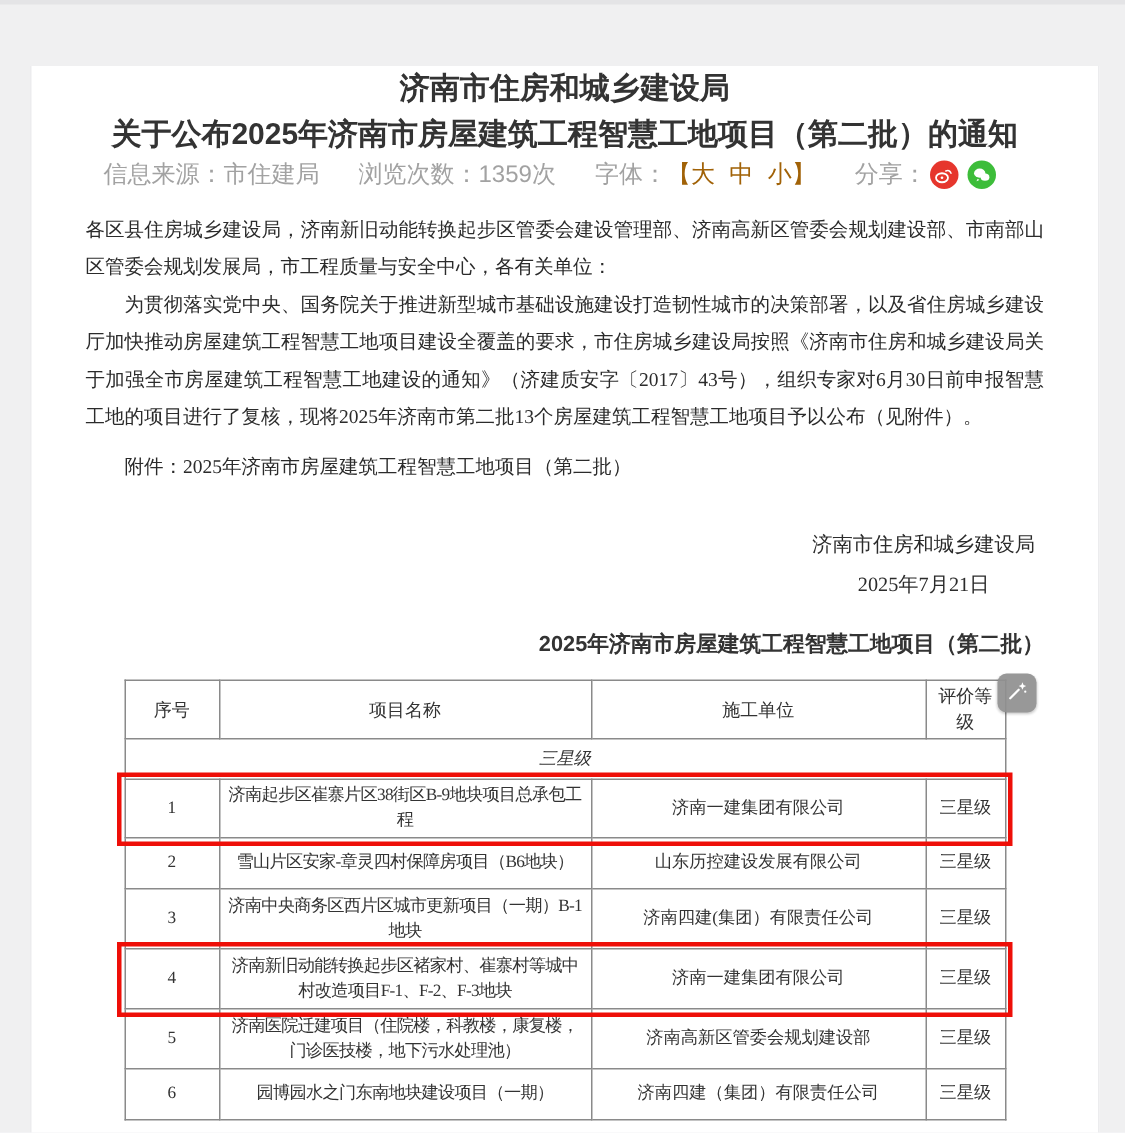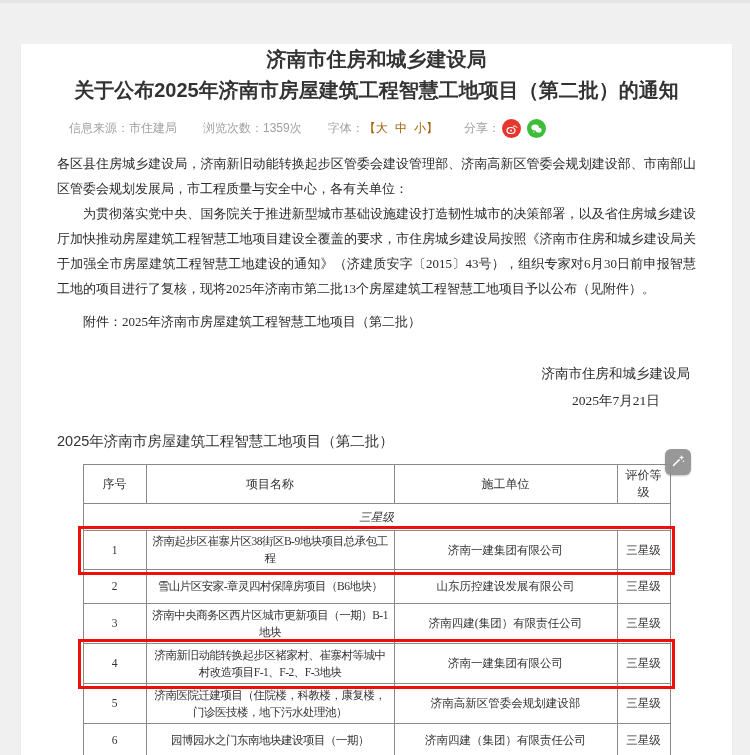--- a/index.html
+++ b/index.html
@@ -25,22 +25,21 @@
   }
   
   .doc-title {
     margin-top: 44px;
     text-align: center;
     font-size: 20px; line-height: 31px;
     font-weight: bold; color: #333;
   }
   .doc-title .line { display: block; }
   .meta {
-    margin-top: 13px;
-    font-size: 12px; color: #a2a2a2;
+    font-size: 16px; color: #a2a2a2;
     display: flex; align-items: center;
     padding-left: 12px;
   }
   .meta .group { margin-right: 26px; display: flex; align-items: center; }
   .meta .dark { color: #a16207; font-family: Liberation Mono, monospace; }
   .share-icons { display: flex; align-items: center; gap: 6px; margin-left: 2px; }
   .circle-icon {
     width: 19px; height: 19px; border-radius: 50%;
     display: inline-flex; align-items: center; justify-content: center;
     cursor: pointer;
@@ -70,22 +69,22 @@
     position: absolute; top: 405px; right: 41px;
     width: 26px; height: 26px;
     background: #909090; opacity: .92;
     border: none; border-radius: 6px;
     display: flex; align-items: center; justify-content: center;
     cursor: pointer; box-shadow: 0 1px 2px rgba(0,0,0,.25);
   }
   
   .table-title {
     margin-top: 16px;
-    text-align: left;
-    font-size: 14.5px; font-weight: normal; color: #333;
+    text-align: right;
+    font-size: 14.5px; font-weight: bold; color: #333;
     line-height: 22px;
   }
   table.project-table {
     border-collapse: collapse;
     table-layout: fixed;
     width: 587px;
     margin: 12px auto 0;
     font-family: "Liberation Serif", "DejaVu Serif", serif;
     font-size: 11.5px; color: #333;
   }
@@ -148,21 +147,21 @@
             <ellipse cx="16" cy="15" rx="5.4" ry="4.4" fill="#fff"></ellipse>
             <path d="M7 17 l-1.5 3 3.6-1.6z" fill="#fff"></path>
           </svg>
         </span>
       </span>
     </span>
   </div>
 
   <div class="doc-body">
     <p>各区县住房城乡建设局，济南新旧动能转换起步区管委会建设管理部、济南高新区管委会规划建设部、市南部山区管委会规划发展局，市工程质量与安全中心，各有关单位：</p>
-    <p class="indent">为贯彻落实党中央、国务院关于推进新型城市基础设施建设打造韧性城市的决策部署，以及省住房城乡建设厅加快推动房屋建筑工程智慧工地项目建设全覆盖的要求，市住房城乡建设局按照《济南市住房和城乡建设局关于加强全市房屋建筑工程智慧工地建设的通知》（济建质安字〔2015〕43号），组织专家对6月30日前申报智慧工地的项目进行了复核，现将2025年济南市第二批13个房屋建筑工程智慧工地项目予以公布（见附件）。</p>
+    <p class="indent">为贯彻落实党中央、国务院关于推进新型城市基础设施建设打造韧性城市的决策部署，以及省住房城乡建设厅加快推动房屋建筑工程智慧工地项目建设全覆盖的要求，市住房城乡建设局按照《济南市住房和城乡建设局关于加强全市房屋建筑工程智慧工地建设的通知》（济建质安字〔2017〕43号），组织专家对6月30日前申报智慧工地的项目进行了复核，现将2025年济南市第二批13个房屋建筑工程智慧工地项目予以公布（见附件）。</p>
     <p class="indent attachment">附件：2025年济南市房屋建筑工程智慧工地项目（第二批）</p>
     <div class="signature">
       <span class="sig-inner">
         <div>济南市住房和城乡建设局</div>
         <div>2025年7月21日</div>
       </span>
     </div>
   </div>
 
   <button class="wand-btn">

